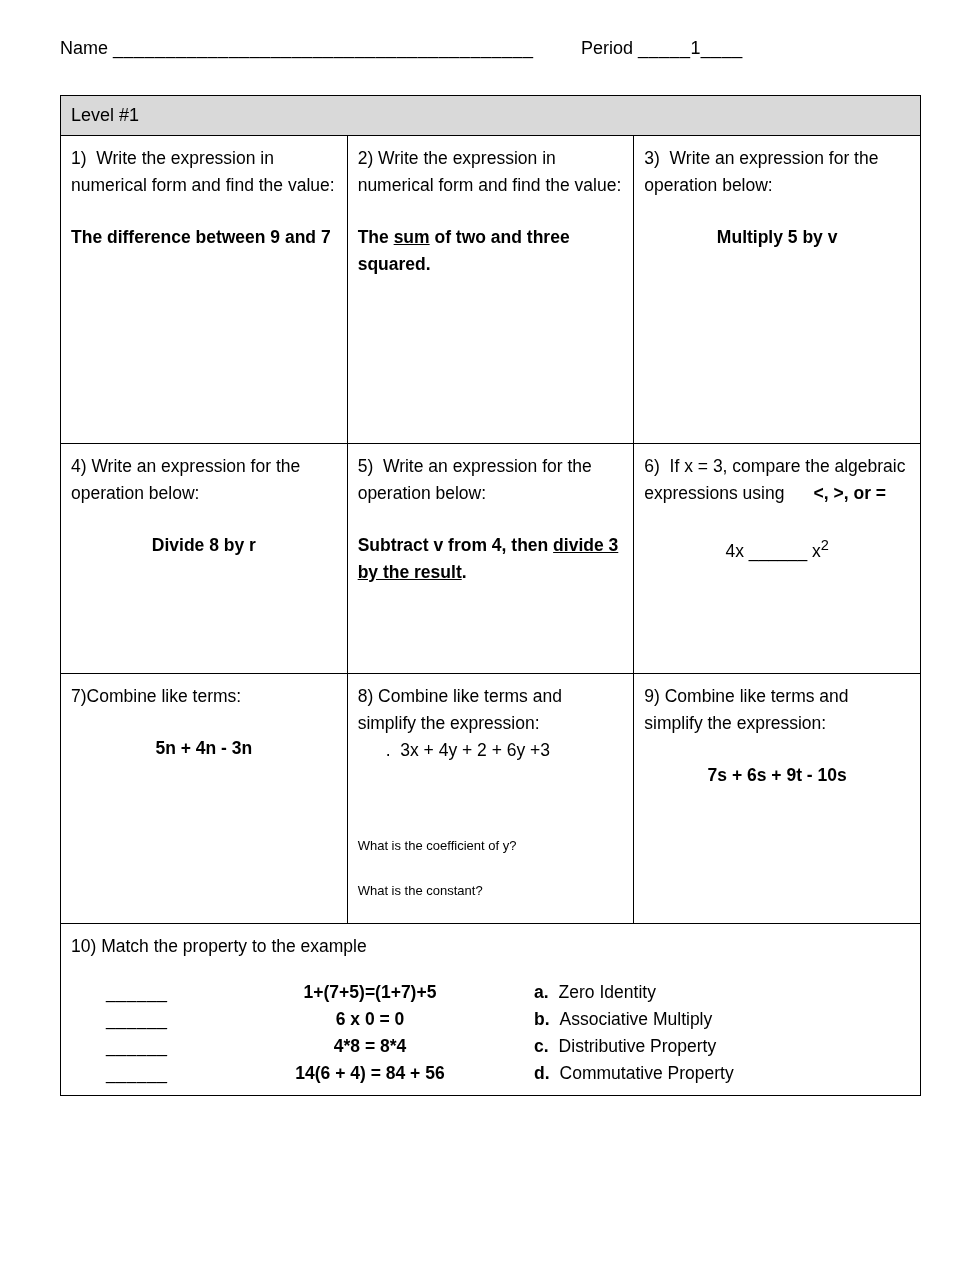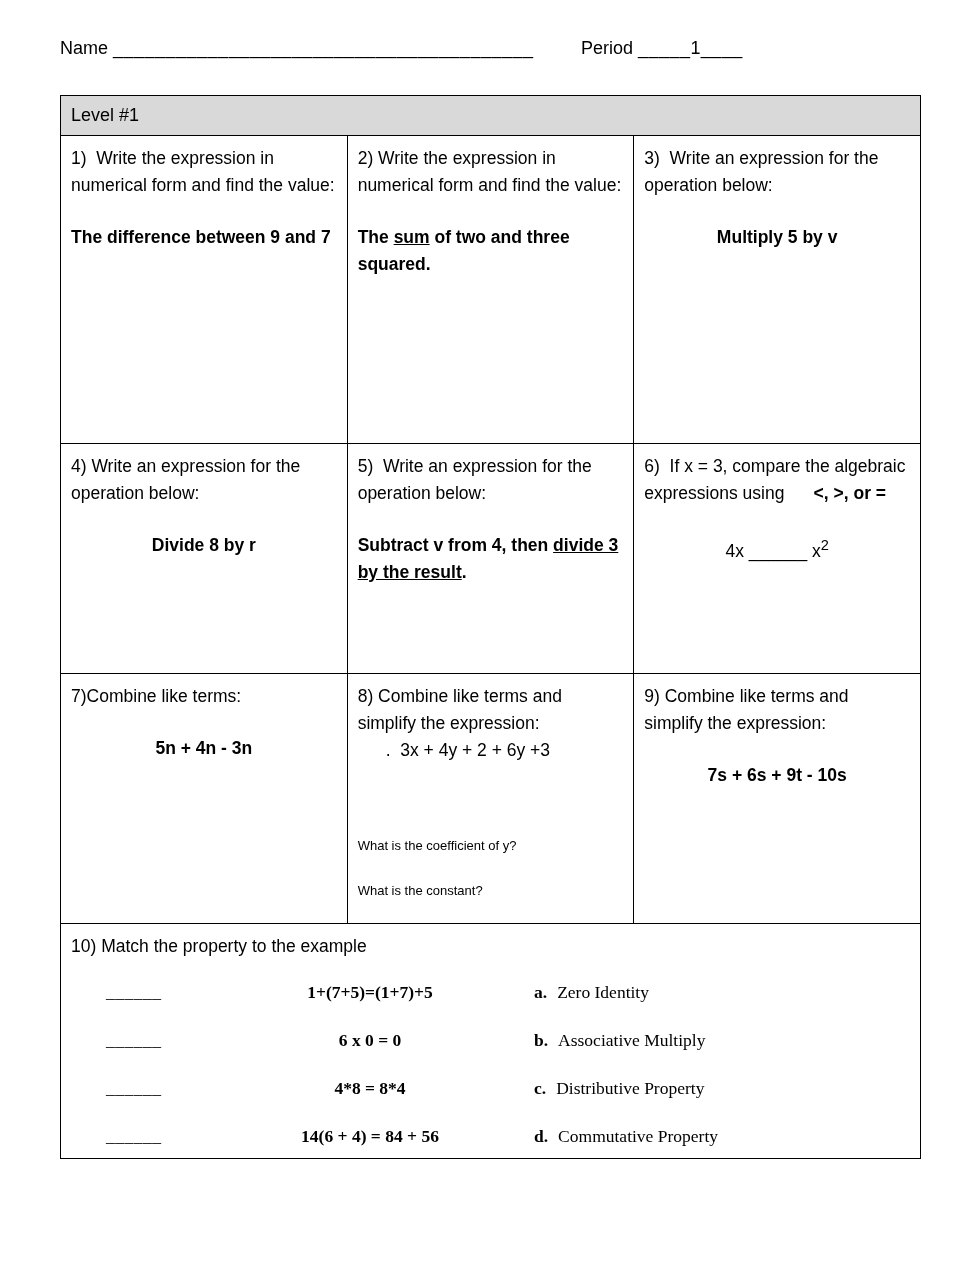--- a/index.html
+++ b/index.html
@@ -38,23 +38,22 @@
   .expr-plain { font-weight:normal; }
   .indent { padding-left:28px; }
   .small-q { font-size:13px; line-height:20px; }
   .q8-q1 { margin-top:72px; }
   .q8-q2 { margin-top:25px; }
 
   .match-grid {
     margin:19px 0 0 35px;
     display:grid;
     grid-template-columns:100px 328px auto;
-    row-gap:21px;
+    row-gap:0;
     align-items:baseline;
-    font-family:Liberation Serif, serif;
   }
   .match-expr { font-weight:bold;text-align:center; }
   .match-letter { font-weight:bold; }
   .match-prop { margin-left:10px; }
 </style>
 </head>
 <body>
 
 <div class="page">
 

